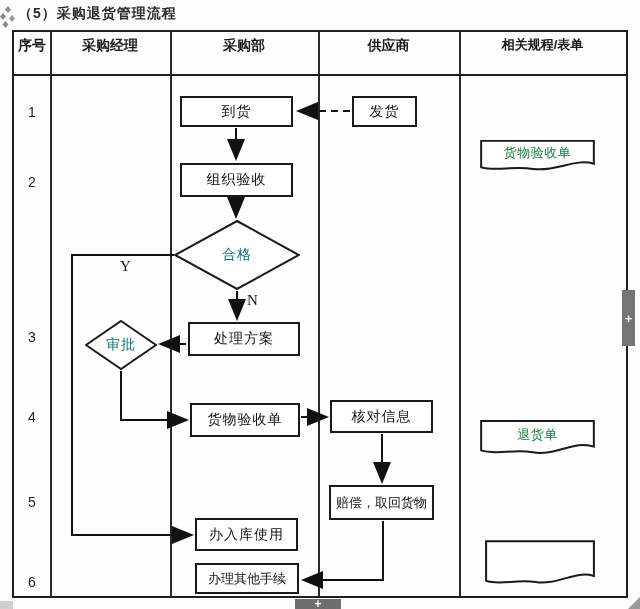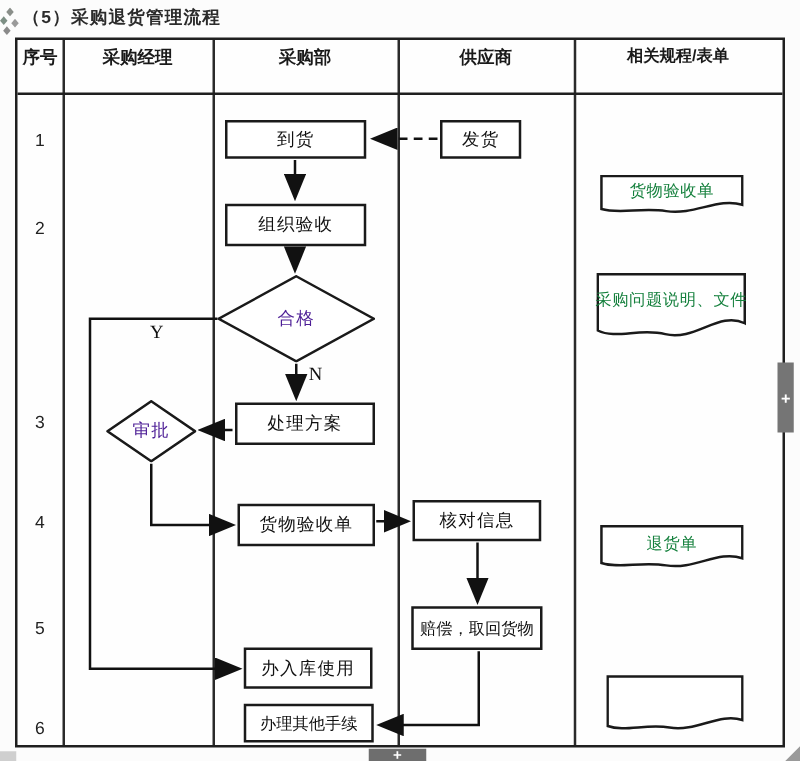--- a/index.html
+++ b/index.html
@@ -25,21 +25,21 @@
   .rownum { position:absolute; left:0; width:36px; text-align:center; font-size:14px; color:#222; }
 
   
   .node { position:absolute; background:#fff; border:2px solid #1a1a1a;
           display:flex; align-items:center; justify-content:center;
           font-size:14px; color:#111; letter-spacing:1px; white-space:nowrap; }
   .node.sm { font-size:13px; letter-spacing:0; }
   .diamond { position:absolute; }
   .diamond svg { position:absolute; left:0; top:0; width:100%; height:100%; }
   .diamond .dtext { position:absolute; inset:0; display:flex; align-items:center; justify-content:center;
-                    font-size:14px; letter-spacing:1px; color:#4c1d95; }
+                    font-size:14px; letter-spacing:1px; color:#0f766e; }
   .branch-label { position:absolute; font-size:15px; font-family:"Liberation Serif","DejaVu Serif",serif; color:#111; }
 
   
   .doc { position:absolute; }
   .doc svg { position:absolute; left:0; top:0; width:100%; height:100%; }
   .doc .dtext { position:absolute; left:0; right:0; top:0; bottom:8px; display:flex; flex-direction:column;
                 align-items:center; justify-content:center; font-size:13px; color:#15803d;
                 letter-spacing:0.5px; line-height:1.55; text-align:center; white-space:nowrap; }
 
   
@@ -142,28 +142,20 @@
 
   <div class="doc" style="left:480px;top:140px;width:115px;height:34px;">
     <svg viewBox="0 0 100 40" preserveAspectRatio="none">
         <path d="M1,1 L99,1 L99,28 C82,21 66,38 46,34 C29,30.5 13,37 1,32 Z" fill="#fff" stroke="#1a1a1a" stroke-width="2" vector-effect="non-scaling-stroke"></path>
       </svg>
     <span class="dtext">
         <span>货物验收单</span>
       </span>
   </div>
 
-  <div class="doc" style="left:477px;top:218px;width:120px;height:58px;">
-    <svg viewBox="0 0 100 40" preserveAspectRatio="none">
-        <path d="M1,1 L99,1 L99,28 C82,21 66,38 46,34 C29,30.5 13,37 1,32 Z" fill="#fff" stroke="#1a1a1a" stroke-width="2" vector-effect="non-scaling-stroke"></path>
-      </svg>
-    <span class="dtext" style="bottom:14px;">
-        <span>采购问题说明、文件</span>
-      </span>
-  </div>
 
 
   <div class="doc" style="left:480px;top:420px;width:115px;height:38px;">
     <svg viewBox="0 0 100 40" preserveAspectRatio="none">
         <path d="M1,1 L99,1 L99,28 C82,21 66,38 46,34 C29,30.5 13,37 1,32 Z" fill="#fff" stroke="#1a1a1a" stroke-width="2" vector-effect="non-scaling-stroke"></path>
       </svg>
     <span class="dtext">
         <span>退货单</span>
       </span>
   </div>

